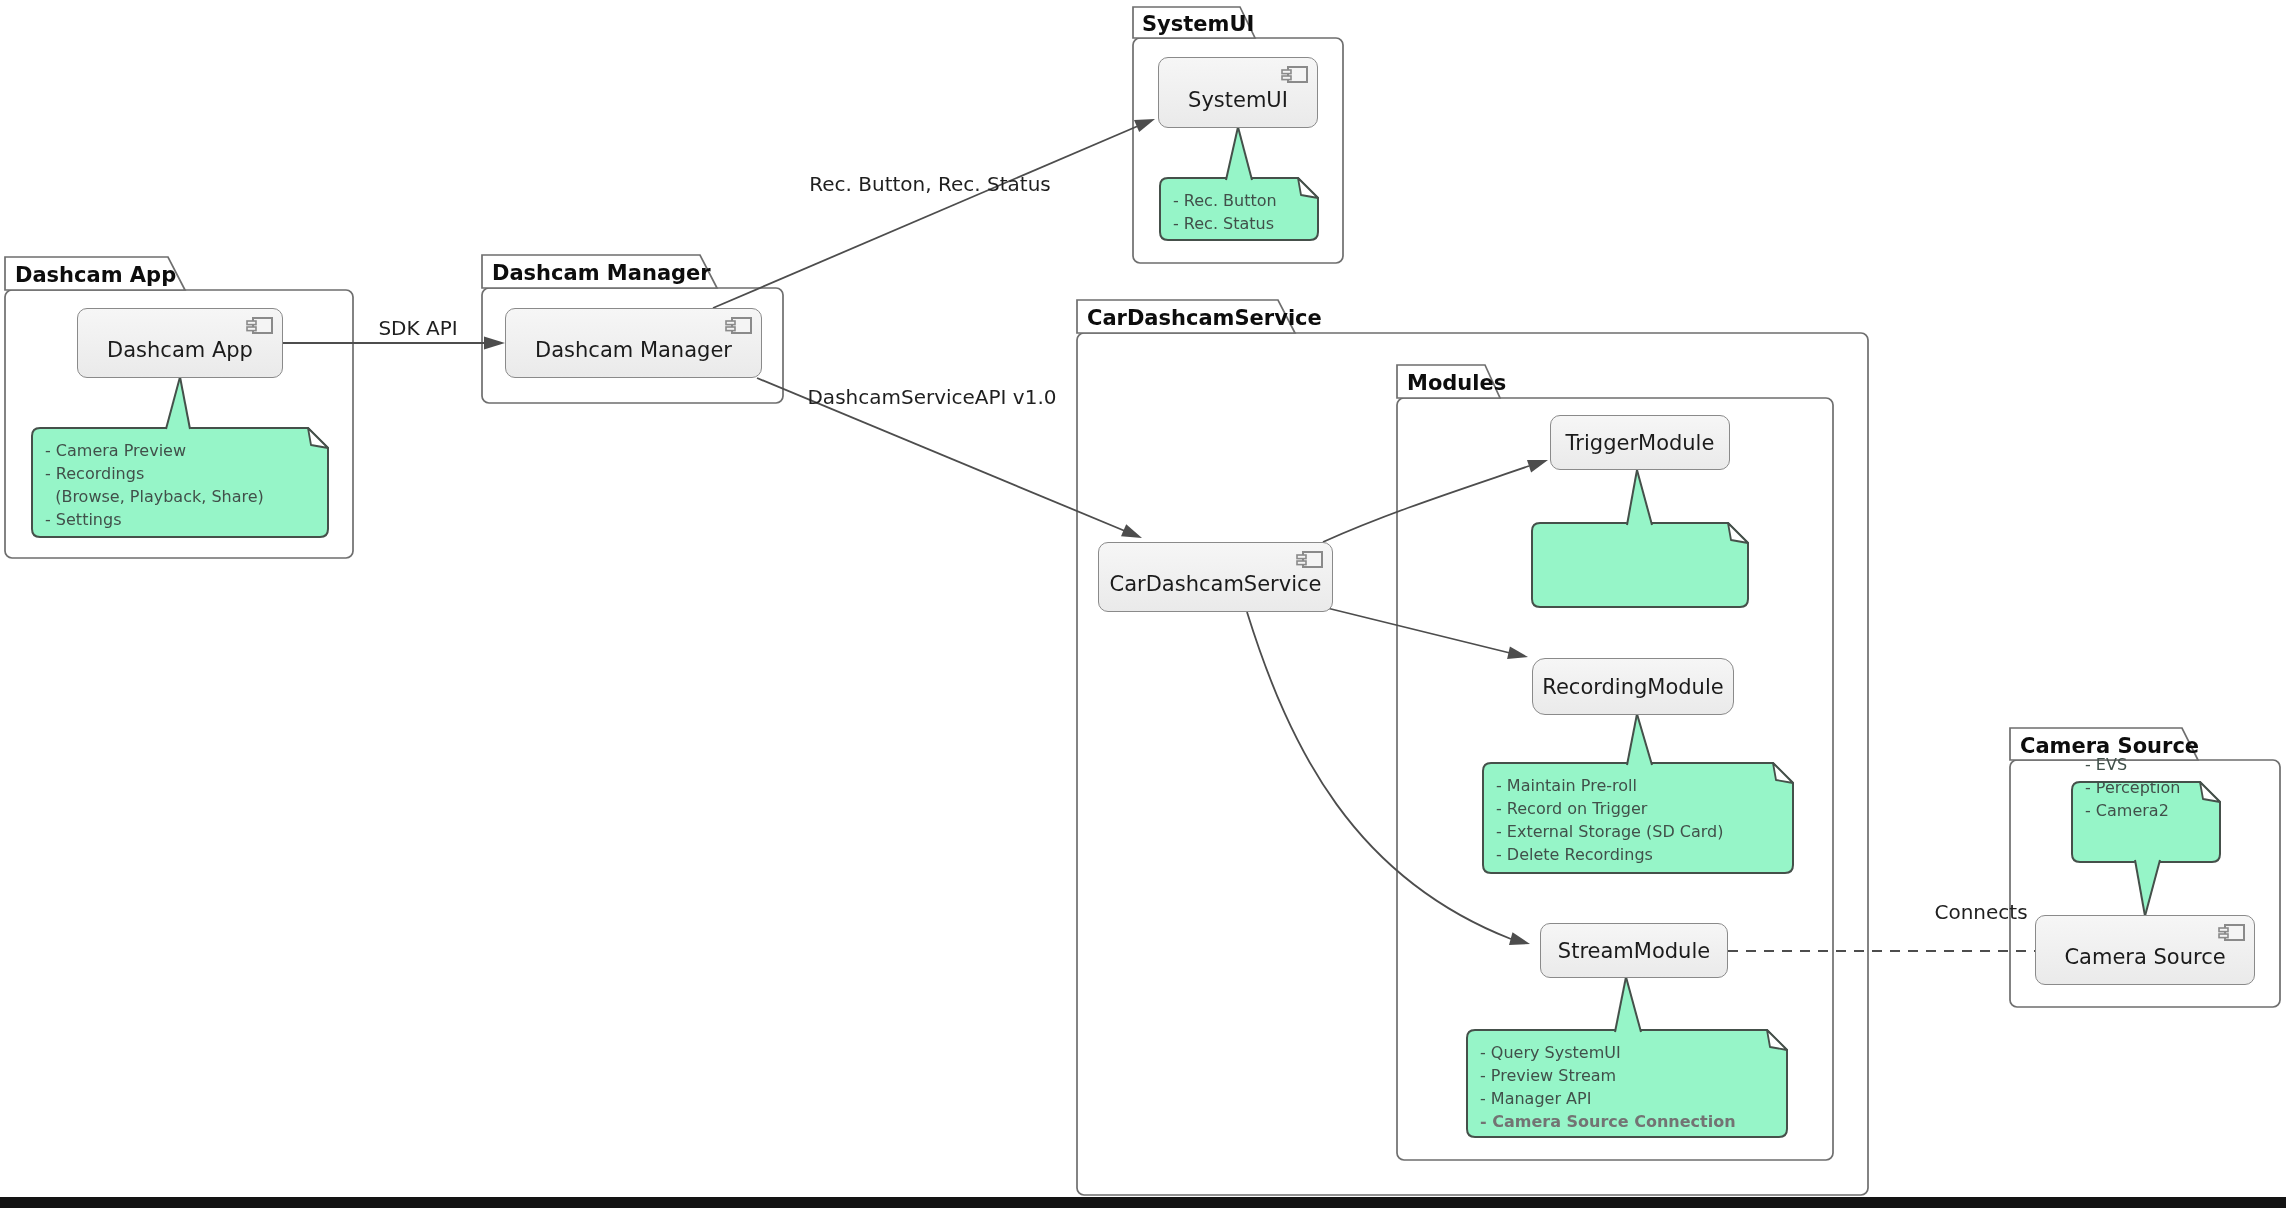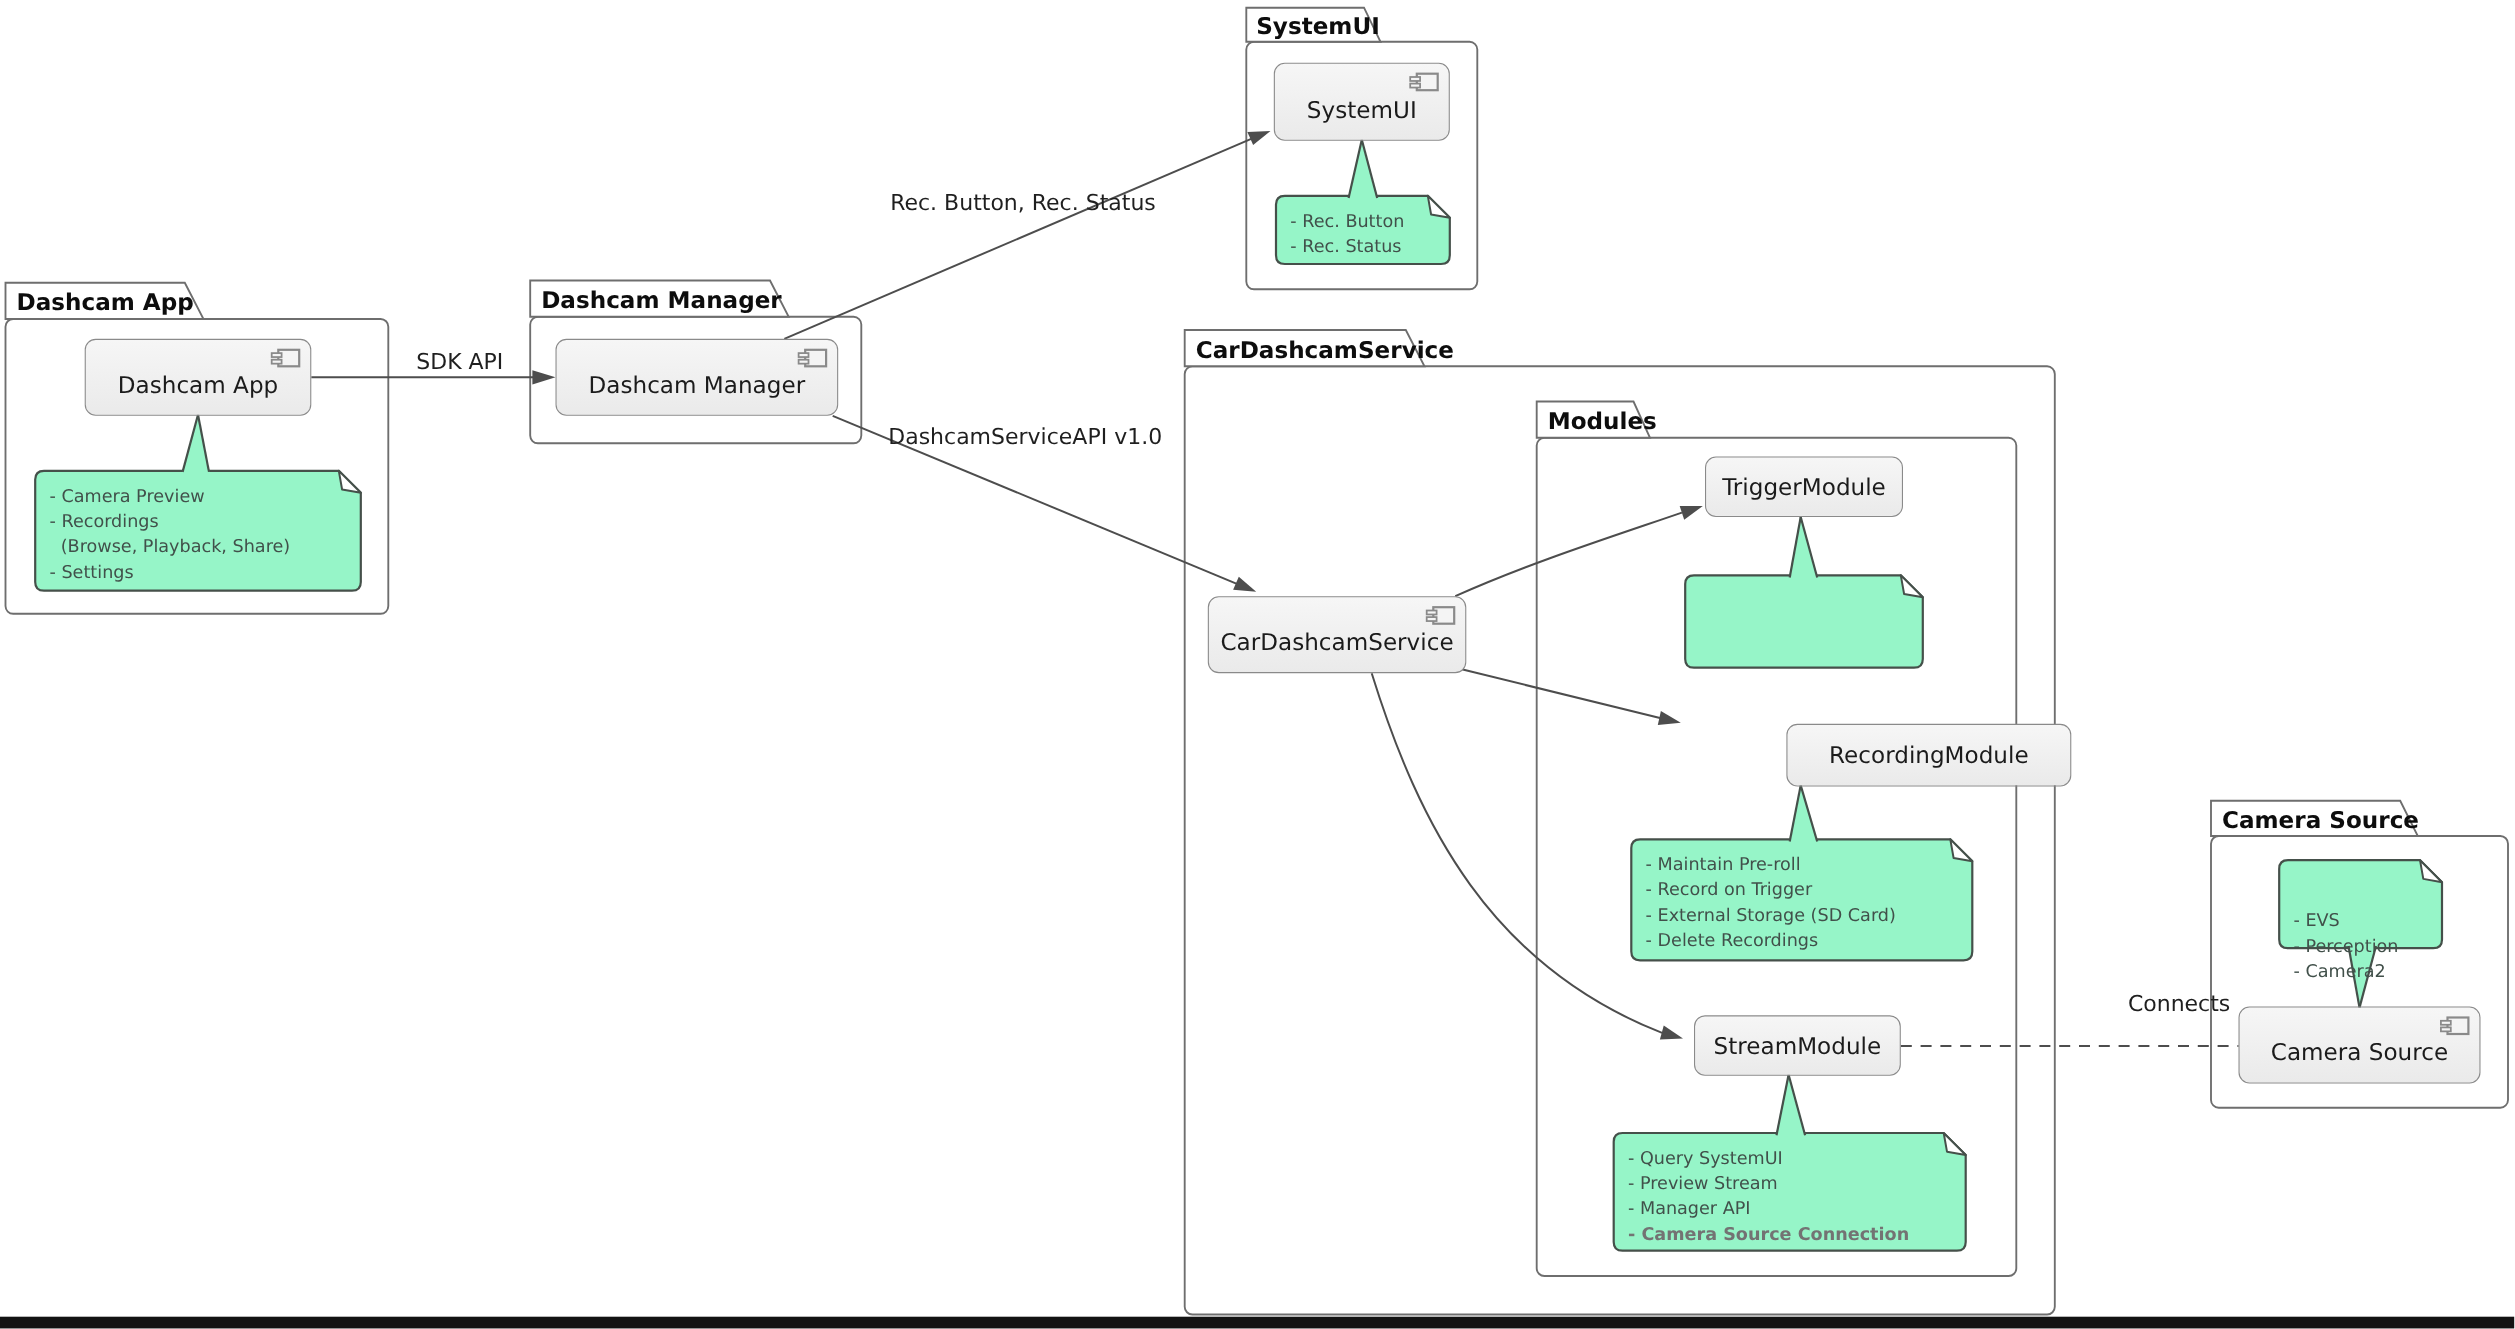--- a/index.html
+++ b/index.html
@@ -149,21 +149,21 @@
     <span class="comp-icon"><svg width="30" height="22" viewBox="0 0 30 22">
           <rect x="9" y="2" width="19" height="15" fill="#f4f4f4" stroke="#8a8a8a" stroke-width="2"></rect>
           <rect x="3" y="5" width="9" height="3.6" fill="#f4f4f4" stroke="#8a8a8a" stroke-width="1.6"></rect>
           <rect x="3" y="11" width="9" height="3.6" fill="#f4f4f4" stroke="#8a8a8a" stroke-width="1.6"></rect>
         </svg></span>
     <span class="comp-label">CarDashcamService</span>
   </div>
   <div class="component" style="left:1550px;top:415px;width:180px;height:55px;">
     <span class="comp-label">TriggerModule</span>
   </div>
-  <div class="component" style="left:1624px;top:658px;width:259px;height:57px;">
+  <div class="component" style="left:1532px;top:658px;width:202px;height:57px;border-radius:13px;">
     <span class="comp-label">RecordingModule</span>
   </div>
   <div class="component" style="left:1540px;top:923px;width:188px;height:55px;">
     <span class="comp-label">StreamModule</span>
   </div>
   <div class="component iconed" style="left:2035px;top:915px;width:220px;height:70px;">
     <span class="comp-icon"><svg width="30" height="22" viewBox="0 0 30 22">
           <rect x="9" y="2" width="19" height="15" fill="#f4f4f4" stroke="#8a8a8a" stroke-width="2"></rect>
           <rect x="3" y="5" width="9" height="3.6" fill="#f4f4f4" stroke="#8a8a8a" stroke-width="1.6"></rect>
           <rect x="3" y="11" width="9" height="3.6" fill="#f4f4f4" stroke="#8a8a8a" stroke-width="1.6"></rect>
@@ -186,21 +186,21 @@
     <div class="note-line">- Record on Trigger</div>
     <div class="note-line">- External Storage (SD Card)</div>
     <div class="note-line">- Delete Recordings</div>
   </div>
   <div class="note-text" style="left:1467px;top:1034px;width:320px;">
     <div class="note-line">- Query SystemUI</div>
     <div class="note-line">- Preview Stream</div>
     <div class="note-line">- Manager API</div>
     <div class="note-line bold">- Camera Source Connection</div>
   </div>
-  <div class="note-text" style="left:2072px;top:818px;width:148px;">
+  <div class="note-text" style="left:2072px;top:746px;width:148px;">
     <div class="note-line">- EVS</div>
     <div class="note-line">- Perception</div>
     <div class="note-line">- Camera2</div>
   </div>
 
   <div class="edge-label" style="left:378px;top:316px;width:80px;">SDK API</div>
   <div class="edge-label" style="left:805px;top:131px;width:250px;margin-top:41px;">Rec. Button, Rec. Status</div>
   <div class="edge-label" style="left:806px;top:385px;width:252px;">DashcamServiceAPI v1.0</div>
   <div class="edge-label" style="left:1893px;top:900px;width:96px;margin-left:40px;">Connects</div>
 

